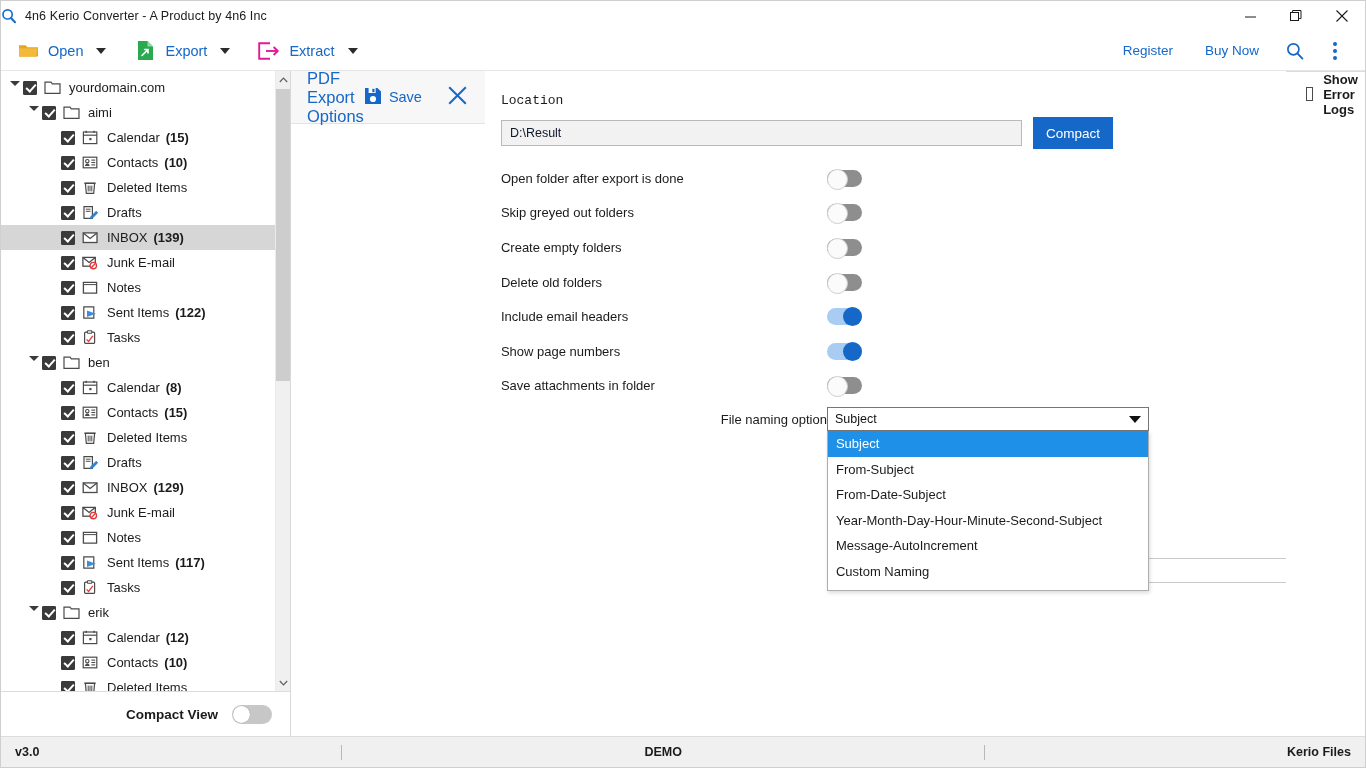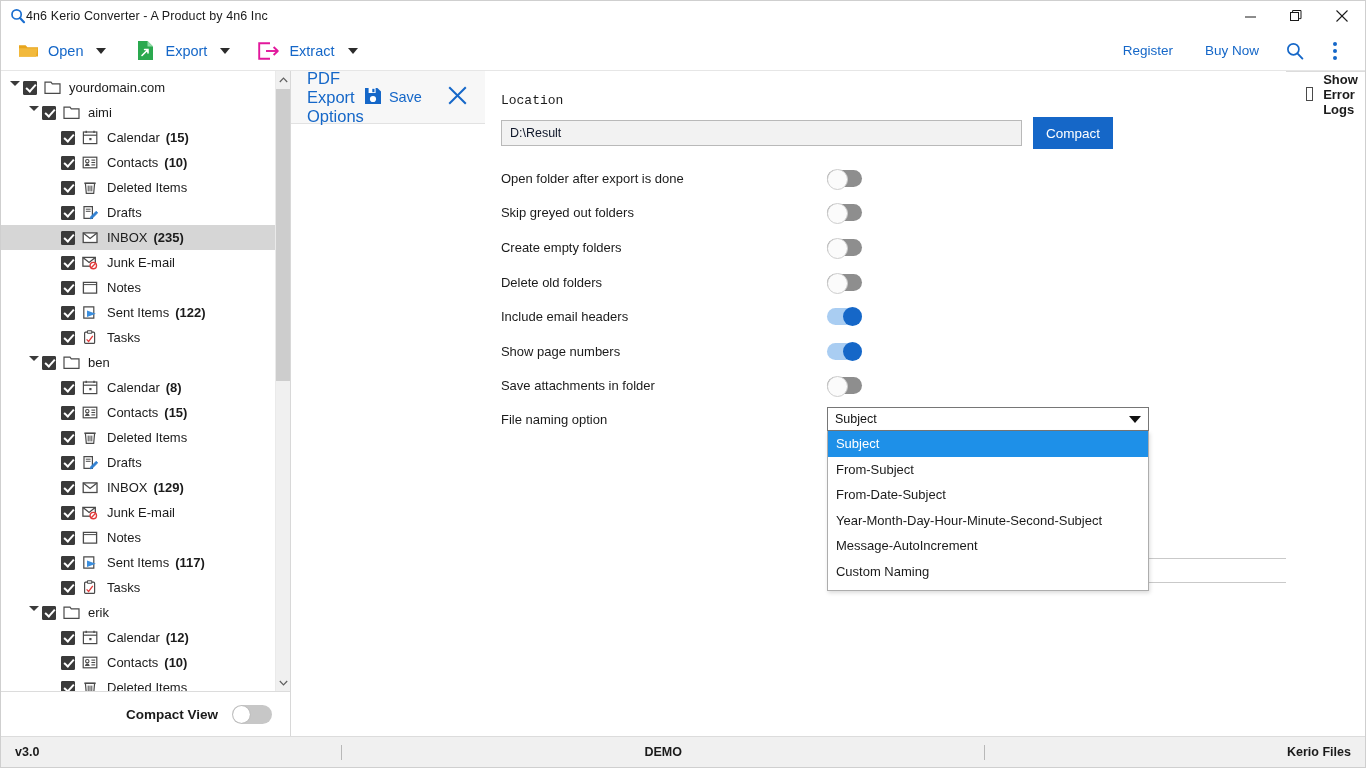--- a/index.html
+++ b/index.html
@@ -17,21 +17,21 @@
     display: flex; flex-direction: column;
   }
 
   
   .titlebar {
     height: 30px; flex: 0 0 30px;
     background: #ffffff;
     display: flex; align-items: center;
     position: relative;
   }
-  .titlebar-left { display: flex; align-items: center; padding-left: 9px; }
+  .titlebar-left { display: flex; align-items: center; gap: 8px; }
   .app-icon { width: 16px; height: 16px; display: block; }
   .title-text { font-size: 12.5px; color: #1b1b1b; letter-spacing: .1px; }
   .win-controls { position: absolute; right: 0; top: 0; height: 30px; display: flex; }
   .win-btn {
     width: 46px; height: 30px;
     display: flex; align-items: center; justify-content: center;
     background: transparent; border: none; cursor: default;
   }
   .win-btn svg { display: block; }
 
@@ -427,21 +427,21 @@
             <div class="node selected">
               <span class="twisty" style="margin-left: 44px;"></span>
               <span class="cbx checked"></span>
               <span class="nicon">
                 <svg width="17" height="15" viewBox="0 0 17 15">
                   <rect x="1.2" y="2.9" width="13.8" height="9.6" fill="#fff" stroke="#4a4a4a" stroke-width="1.3"></rect>
                   <polyline points="1.2,2.9 8.1,8.4 15,2.9" fill="none" stroke="#4a4a4a" stroke-width="1.3"></polyline>
                 </svg>
               </span>
               <span class="nlabel">INBOX</span>
-              <span class="ncount">(235)</span>
+              <span class="ncount">(139)</span>
             </div>
             <div class="node">
               <span class="twisty" style="margin-left: 44px;"></span>
               <span class="cbx checked"></span>
               <span class="nicon">
                 <svg width="17" height="15" viewBox="0 0 17 15">
                   <rect x="0.9" y="2.4" width="12.4" height="8.8" fill="#fff" stroke="#4a4a4a" stroke-width="1.3"></rect>
                   <polyline points="0.9,2.4 7.1,7.4 13.3,2.4" fill="none" stroke="#4a4a4a" stroke-width="1.3"></polyline>
                   <circle cx="11.3" cy="10.6" r="3.2" fill="#fff" stroke="#e03b3b" stroke-width="1.4"></circle>
                   <line x1="9.2" y1="12.7" x2="13.4" y2="8.5" stroke="#e03b3b" stroke-width="1.4"></line>
@@ -744,21 +744,21 @@
               <span class="opt-label">Show page numbers</span>
               <span class="toggle on"></span>
             </div>
             <div class="opt-row">
               <span class="opt-label">Save attachments in folder</span>
               <span class="toggle off"></span>
             </div>
           </div>
 
         <div class="naming-row">
-          <span class="opt-label" style="padding-top:5px;">File naming option</span>
+          <span class="opt-label" style="padding-top:5px;text-align:right;">File naming option</span>
           <div class="combo-area">
             <div class="combo">
               <span class="val">Subject</span>
               <span class="arw"></span>
             </div>
             <div class="droplist" id="droplist">
                 <div class="dropitem sel">Subject</div>
                 <div class="dropitem">From-Subject</div>
                 <div class="dropitem">From-Date-Subject</div>
                 <div class="dropitem">Year-Month-Day-Hour-Minute-Second-Subject</div>

